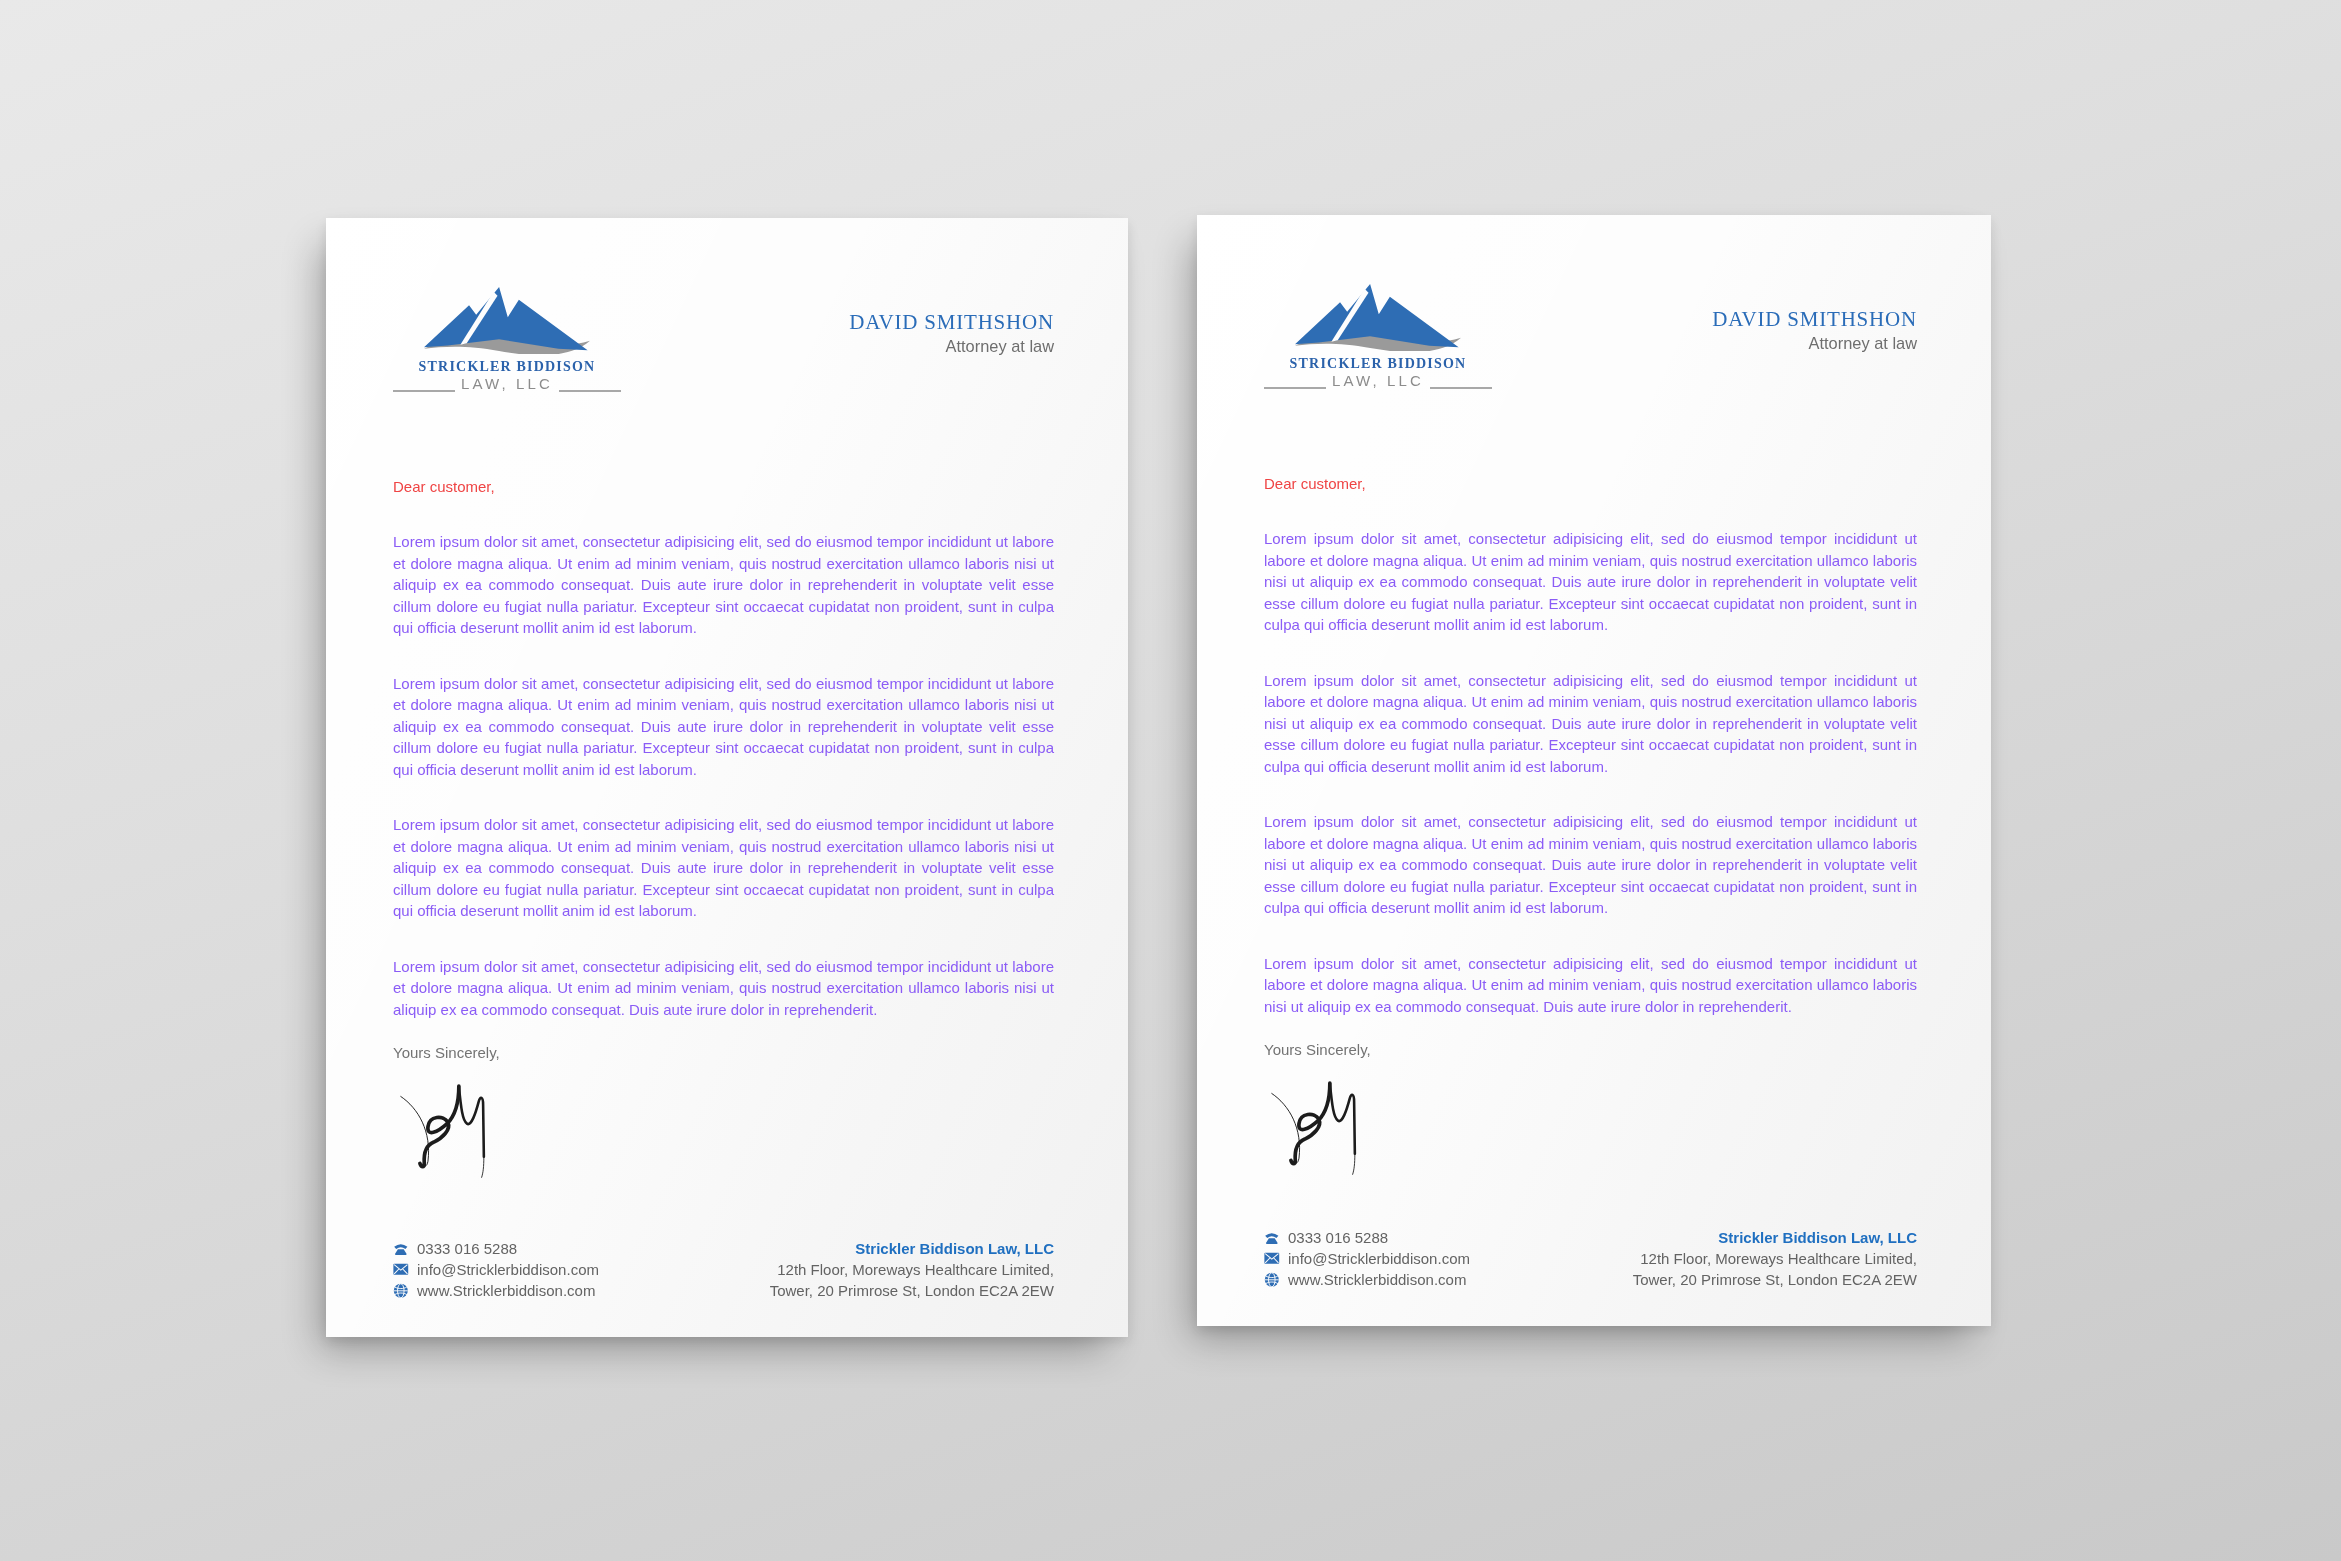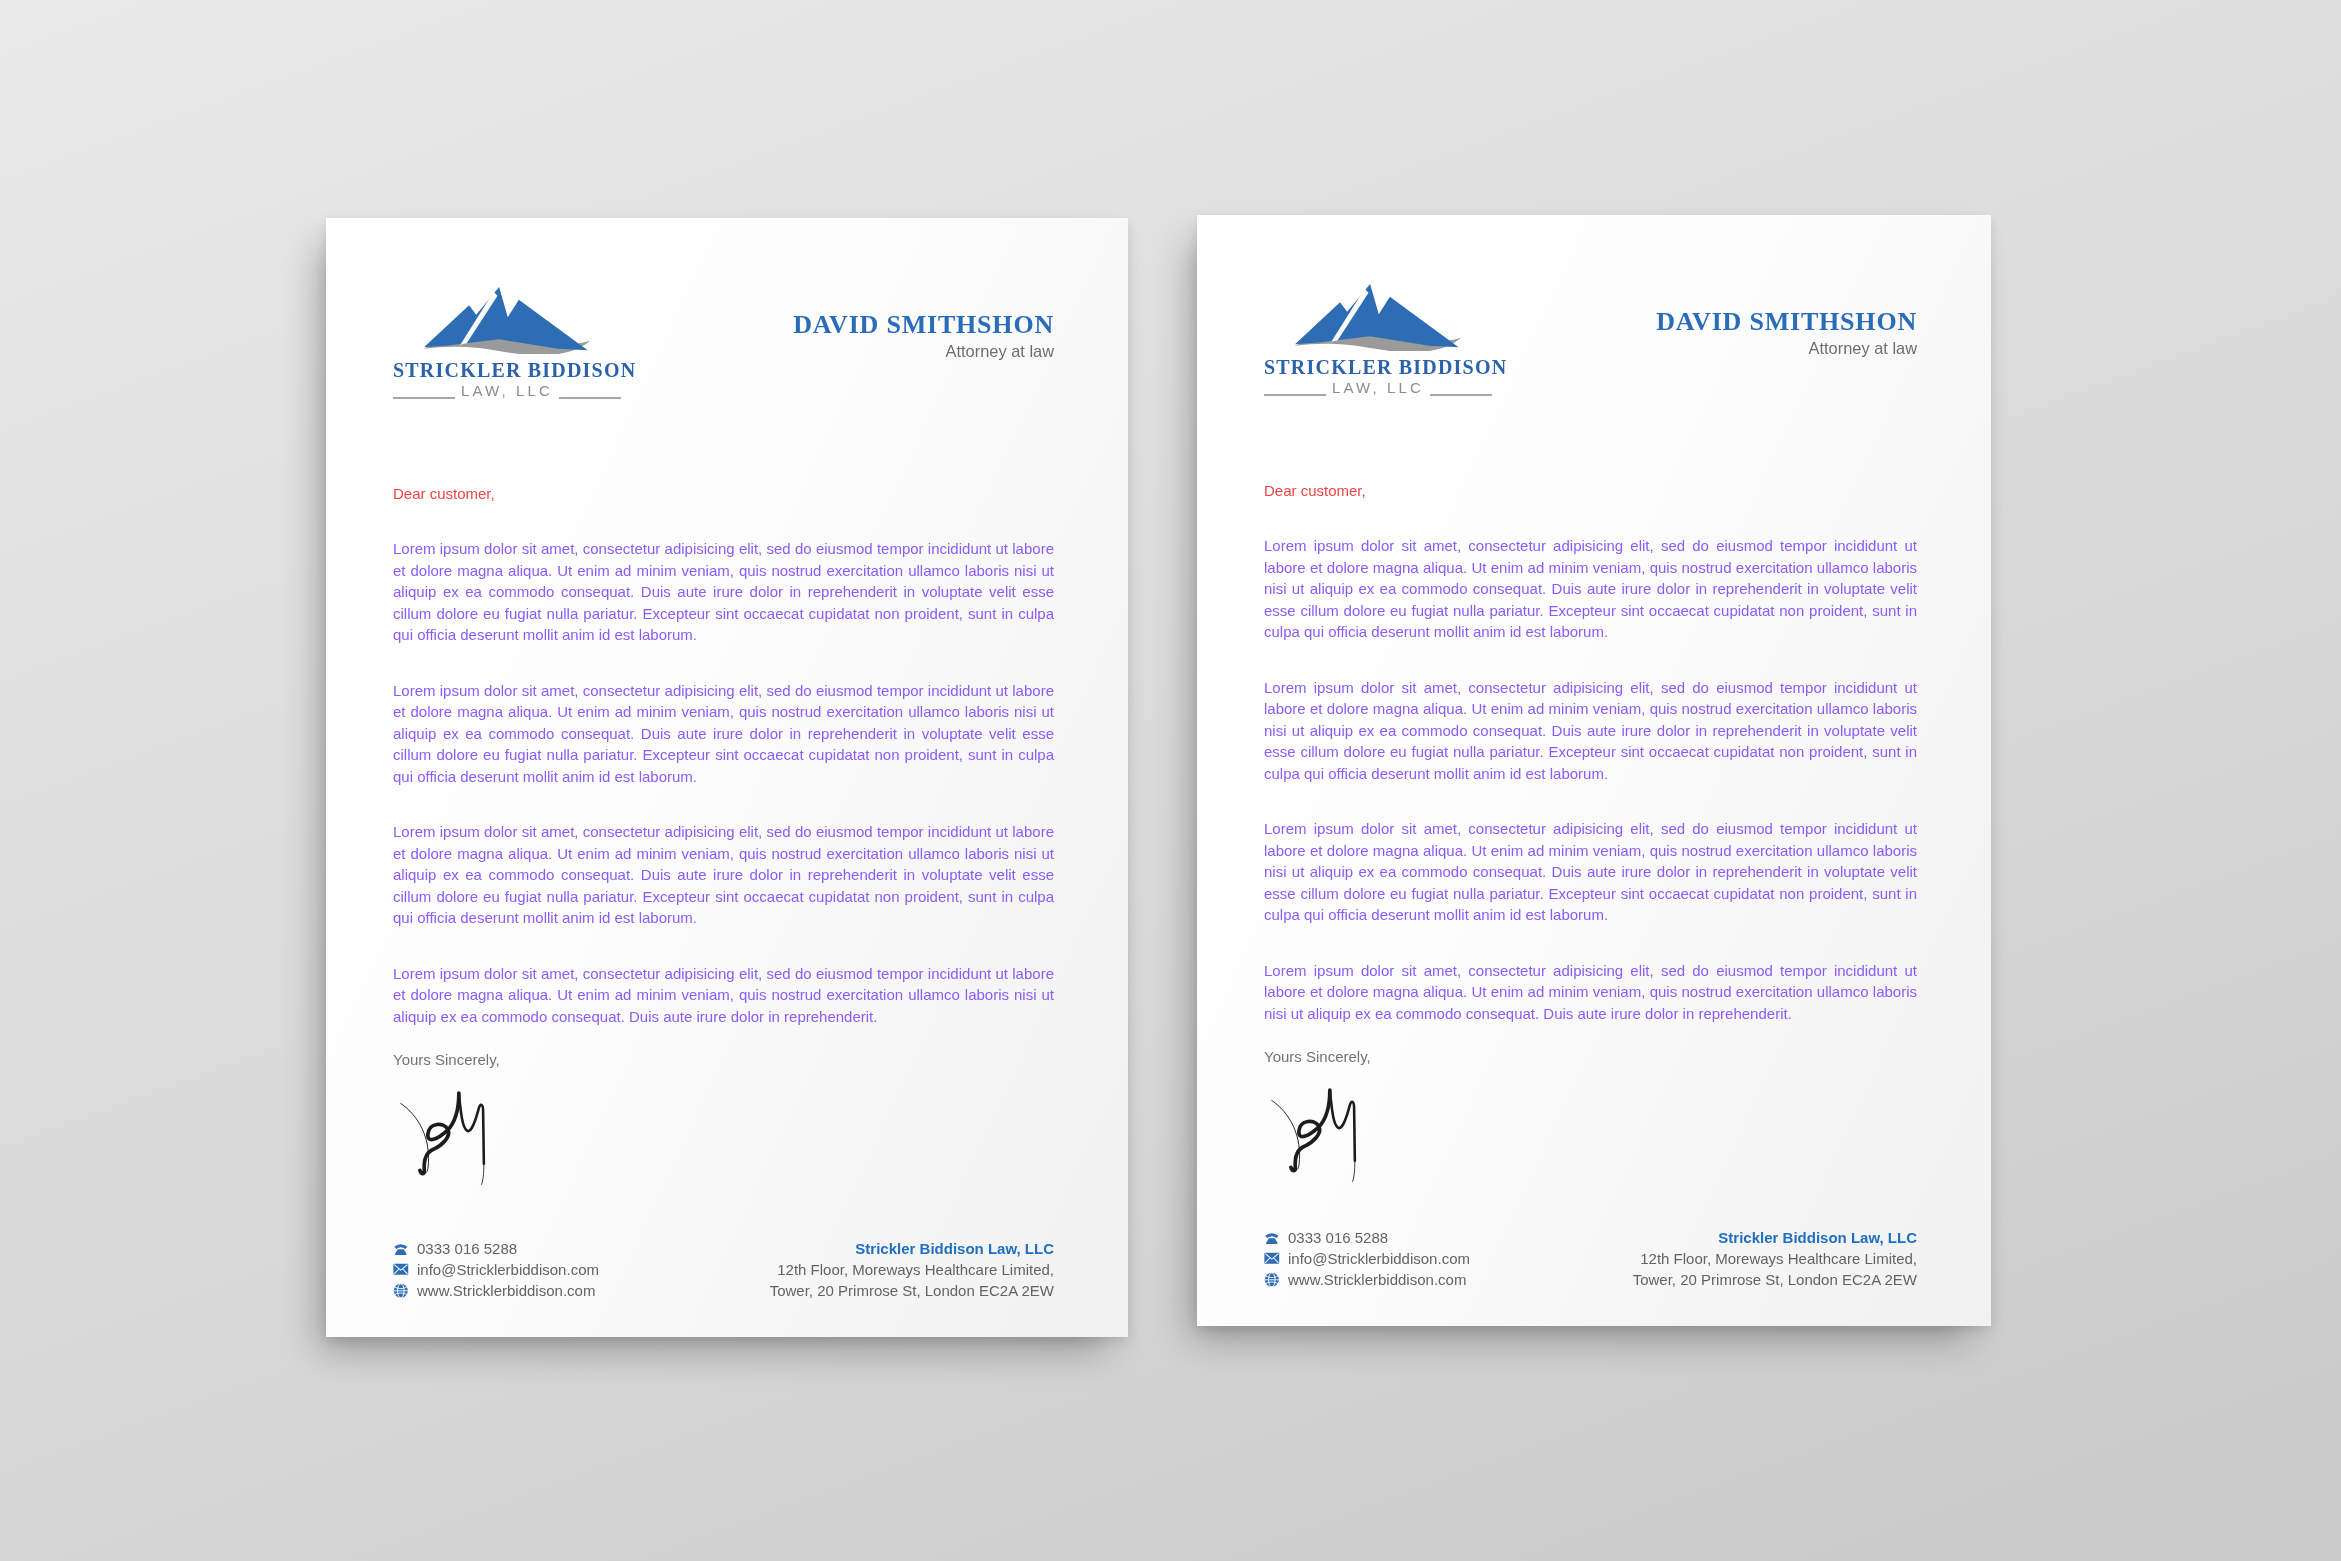--- a/index.html
+++ b/index.html
@@ -18,30 +18,30 @@
   }
   .paper-1{left:326px;top:218px;width:802px;height:1119px;}
   .paper-2{left:1197px;top:215px;width:794px;height:1111px;}
   .inner{position:relative;height:100%;padding:0 74px 0 67px;box-sizing:border-box;}
 
   .letter-header{display:flex;justify-content:space-between;align-items:flex-start;padding-top:67px;}
   .logo{width:228px;text-align:center;}
   .logo-mark{display:block;margin:0 auto;}
   .logo-name{
     font-family:"Liberation Serif", serif;font-weight:600;color:#2b62ab;
-    font-size:20px;letter-spacing:1.2px;white-space:nowrap;margin-top:4.7px;
+    font-size:14px;letter-spacing:1.2px;white-space:nowrap;margin-top:4.7px;
   }
   .logo-sub{display:flex;align-items:flex-end;margin-top:0;}
   .logo-sub .rule{flex:1;height:1.6px;background:#a8a8a8;}
   .logo-sub-text{color:#8c8c8c;font-size:15px;letter-spacing:3.1px;padding:0 6.2px;white-space:nowrap;}
 
   .header-right{text-align:right;margin-top:25px;}
   .attorney-name{
-    font-family:"Liberation Serif", serif;font-weight:bold;color:#2a6cb8;
-    font-size:26px;letter-spacing:0.8px;white-space:nowrap;
+    font-family:"Liberation Serif", serif;font-weight:normal;color:#2a6cb8;
+    font-size:21px;letter-spacing:0.8px;white-space:nowrap;
   }
   .attorney-title{color:#6e6e6e;font-size:16.4px;margin-top:2px;}
 
   .letter-body{margin-top:84px;}
   .greeting{margin:0;color:#ef4444;font-size:15px;line-height:21.5px;}
   .para{
     margin:34px 0 0 0;color:#8b5cf6;font-size:15px;line-height:21.5px;
     text-align:justify;
   }
   .closing{margin:22px 0 0 0;color:#737373;font-size:15px;line-height:21.5px;}

